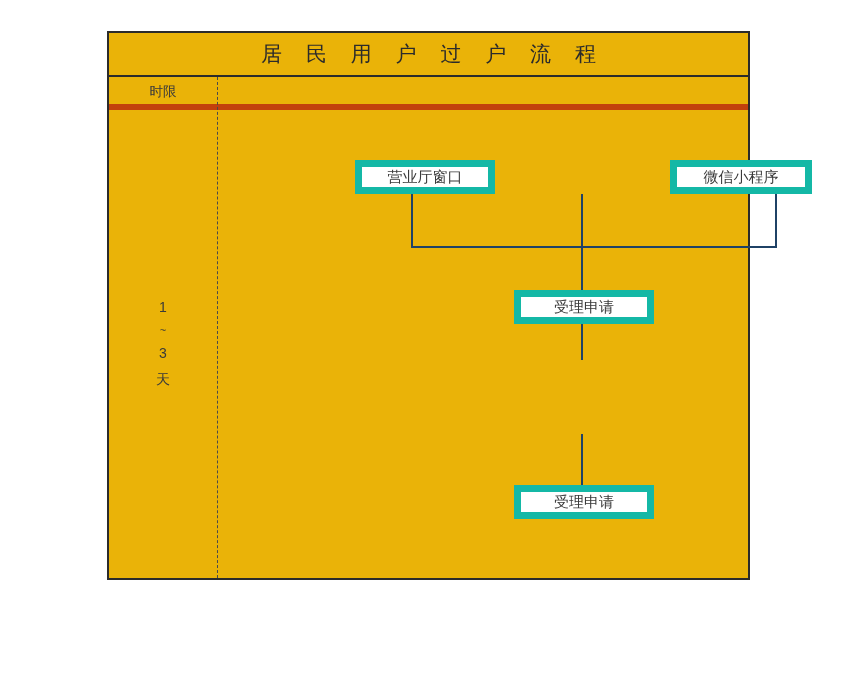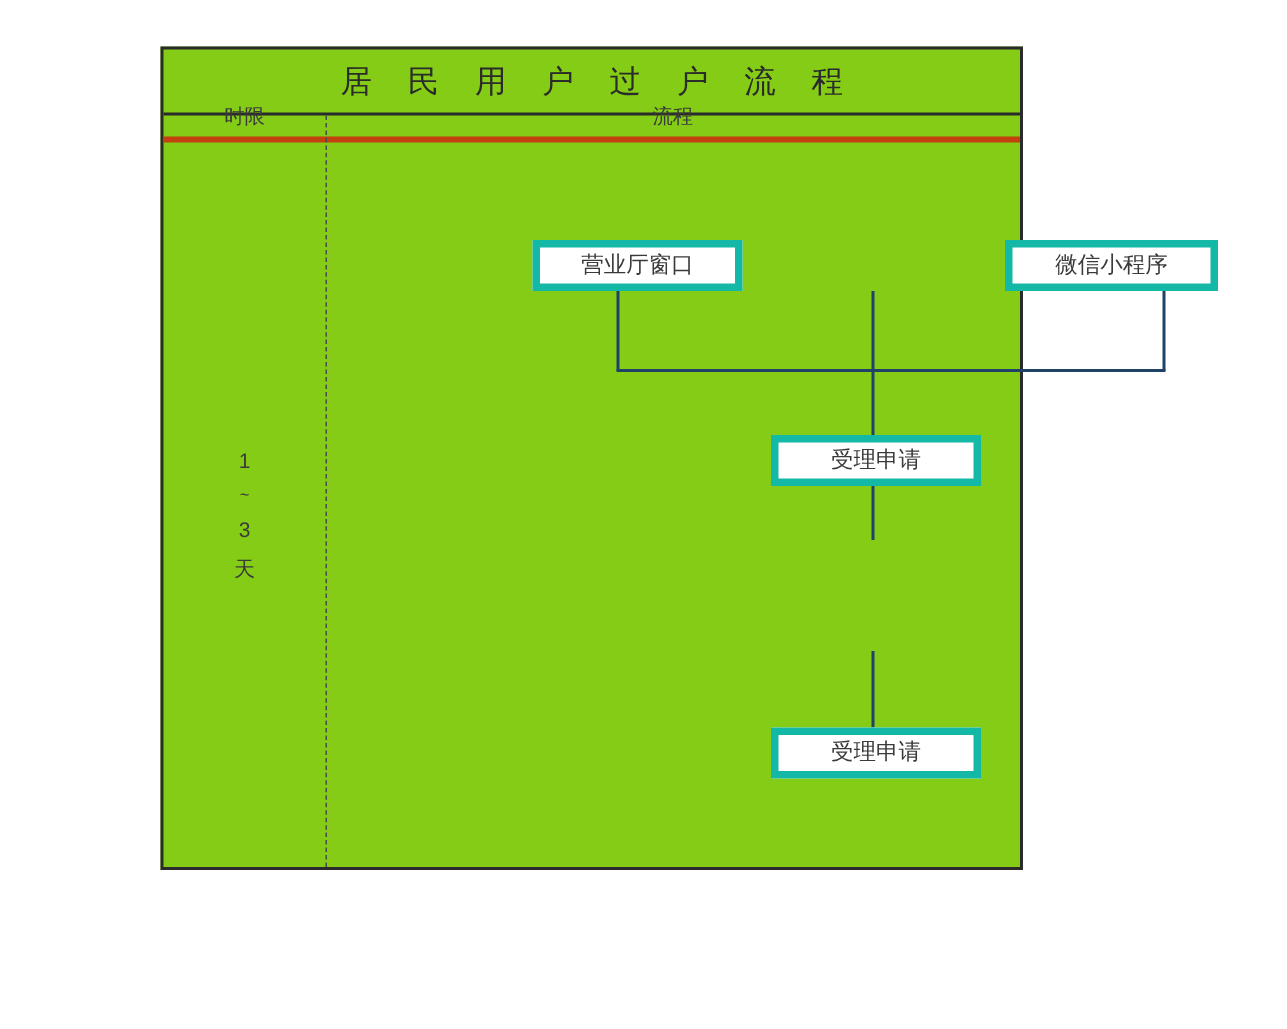--- a/index.html
+++ b/index.html
@@ -13,25 +13,25 @@
   body {
     font-family: "Liberation Sans", "DejaVu Sans", sans-serif;
     color: #3a3a3a;
   }
 
   
   #chart-root {
     position: absolute;
     left: 107px;
     top: 31px;
-    width: 575px;
+    width: 643px;
     height: 549px;
     border: 2px solid #2b2b2b;
     box-sizing: border-box;
-    background: #84cc16;
+    background: #eab308;
   }
 
   
   .title-row {
     position: absolute;
     left: 0;
     top: 0;
     width: 100%;
     height: 44px;
     border-bottom: 2px solid #2b2b2b;
@@ -45,24 +45,24 @@
     letter-spacing: 9px;
     text-indent: 9px;
     color: #2b2b2b;
     white-space: nowrap;
   }
 
   
   .header-row {
     position: absolute;
     left: 0;
-    top: 32px;
+    top: 47px;
     width: 100%;
     height: 30px;
-    border-bottom: 4px solid #c2410c;
+    border-bottom: 6px solid #c2410c;
     box-sizing: border-box;
   }
   .header-cell-left {
     position: absolute;
     left: 0;
     top: 0;
     width: 108px;
     height: 100%;
     display: flex;
     align-items: center;
@@ -130,21 +130,21 @@
   .flow-area {
     position: absolute;
     left: 108px;
     top: 0;
     right: 0;
     bottom: 0;
   }
 
   .node {
     position: absolute;
-    border: 5px solid #14b8a6;
+    border: 7px solid #14b8a6;
     background: #ffffff;
     box-sizing: border-box;
     display: flex;
     flex-direction: column;
     align-items: center;
     justify-content: center;
     z-index: 3;
   }
   .node-label {
     font-size: 15px;
@@ -196,23 +196,20 @@
 
 <div id="chart-root">
 
   <div class="title-row">
     <div class="title-text">居 民 用 户 过 户 流 程</div>
   </div>
 
   <div class="header-row">
     <div class="header-cell-left">
       <span class="header-text">时限</span>
-    </div>
-    <div class="header-cell-right">
-      <span class="header-text">流程</span>
     </div>
   </div>
 
   <div class="body-row">
 
     <div class="col-divider"></div>
 
     <div class="duration-col">
       <div class="duration-line">1</div>
       <div class="duration-line tilde">~</div>

